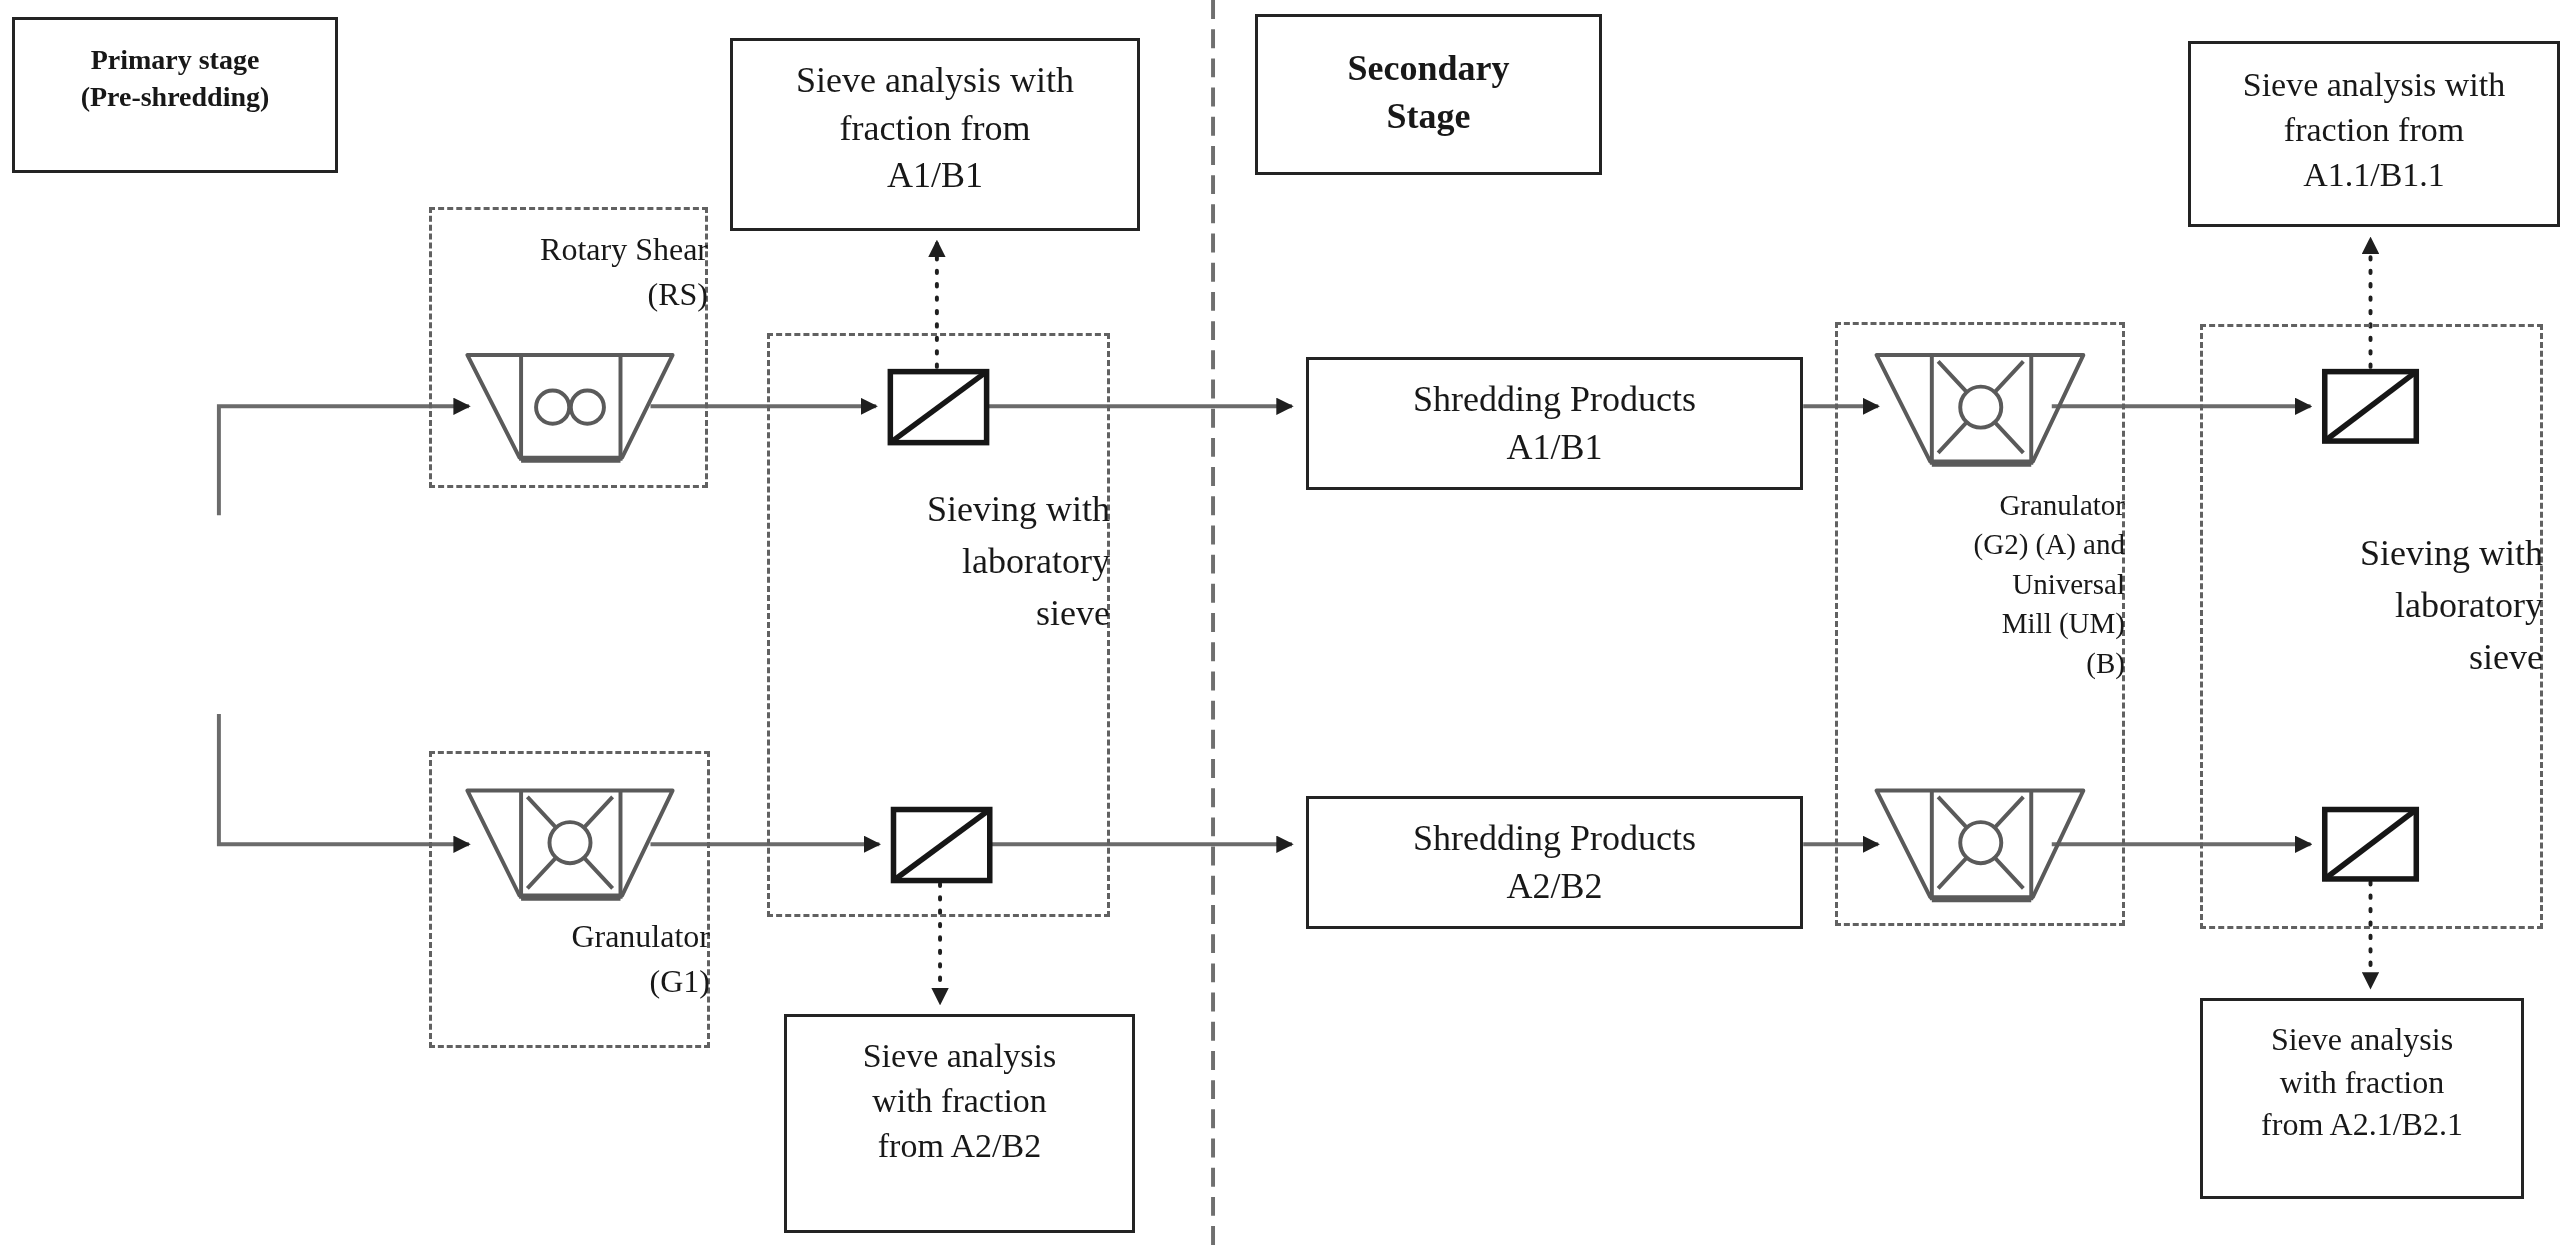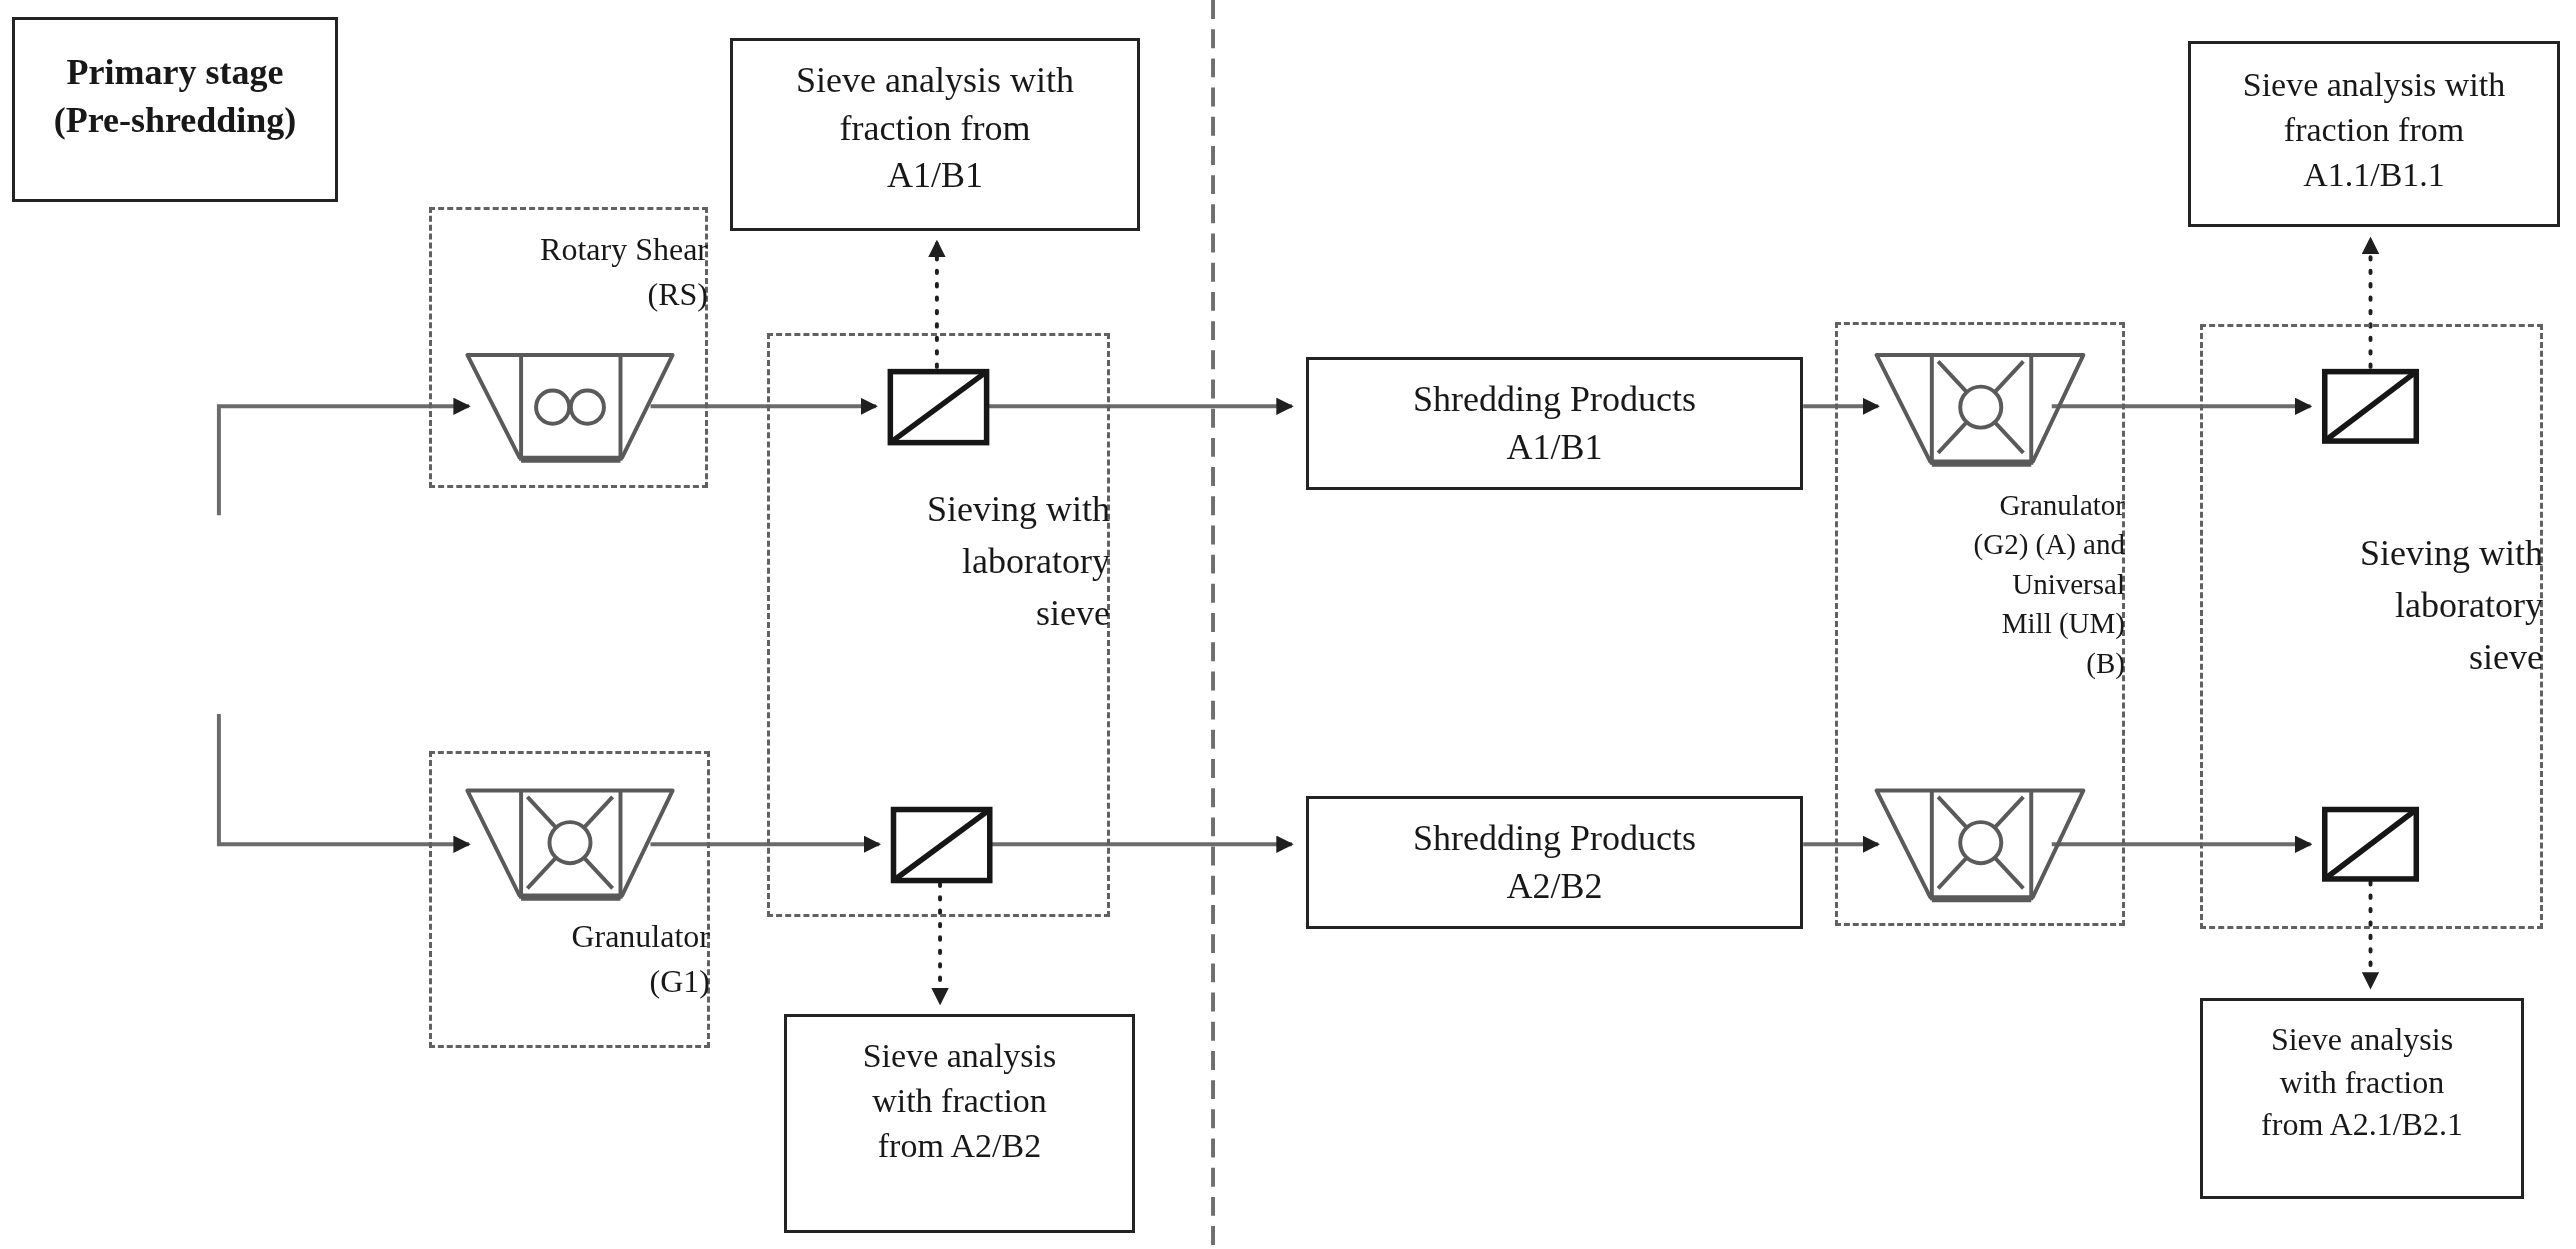--- a/index.html
+++ b/index.html
@@ -19,21 +19,21 @@
   }
   .t{white-space:pre-line;text-align:center;line-height:1.32;width:100%}
   .flabel{position:absolute;text-align:right;white-space:pre-line}
   .dashedbox{
     position:absolute;box-sizing:border-box;
     border:3.2px dashed var(--dashed-border,#616161);
   }
   .bold{font-weight:bold}
 
   
-  .b-primary   {left:12px;  top:17.4px;   width:326px; height:185px; font-size:36px; padding-top:29px}
+  .b-primary   {left:12px;  top:17.4px;   width:326px; height:156px; font-size:28px; padding-top:22px}
   .b-secondary {left:1255px;top:14px;   width:347px; height:161px; font-size:36px; padding-top:28px}
   .b-sa-a1b1   {left:730px; top:38px;   width:410px; height:193px; font-size:36px; padding-top:16px}
   .b-sa-a11b11 {left:2188px;top:41px;   width:372px; height:186px; font-size:34px; padding-top:19px}
   .b-start     {left:43px;  top:515px;  width:375px; height:199px; font-size:39px; padding-top:32px; border-width:4px}
   .b-start .t  {line-height:1.42}
   .b-sh-a1b1   {left:1306px;top:357px;  width:497px; height:133px; font-size:36px; justify-content:center}
   .b-sh-a2b2   {left:1306px;top:796px; width:497px; height:133px; font-size:36px; justify-content:center}
   .b-sa-a2b2   {left:784px; top:1014px; width:351px; height:219px; font-size:34px; padding-top:17.4px}
   .b-sa-a21b21 {left:2200px;top:998px; width:324px; height:201px; font-size:32px; padding-top:17.4px}
 
@@ -141,20 +141,24 @@
   <div class="dashedbox d-g1"></div>
   <div class="dashedbox d-sv-left"></div>
   <div class="dashedbox d-g2"></div>
   <div class="dashedbox d-sv-right"></div>
 
   <div class="box b-primary">
     <div class="t bold">Primary stage
 (Pre-shredding)</div>
   </div>
 
+  <div class="box b-secondary">
+    <div class="t bold">Secondary
+Stage</div>
+  </div>
 
   <div class="box b-sa-a1b1">
     <div class="t">Sieve analysis with
 fraction from
 A1/B1</div>
   </div>
 
   <div class="box b-sa-a11b11">
     <div class="t">Sieve analysis with
 fraction from

